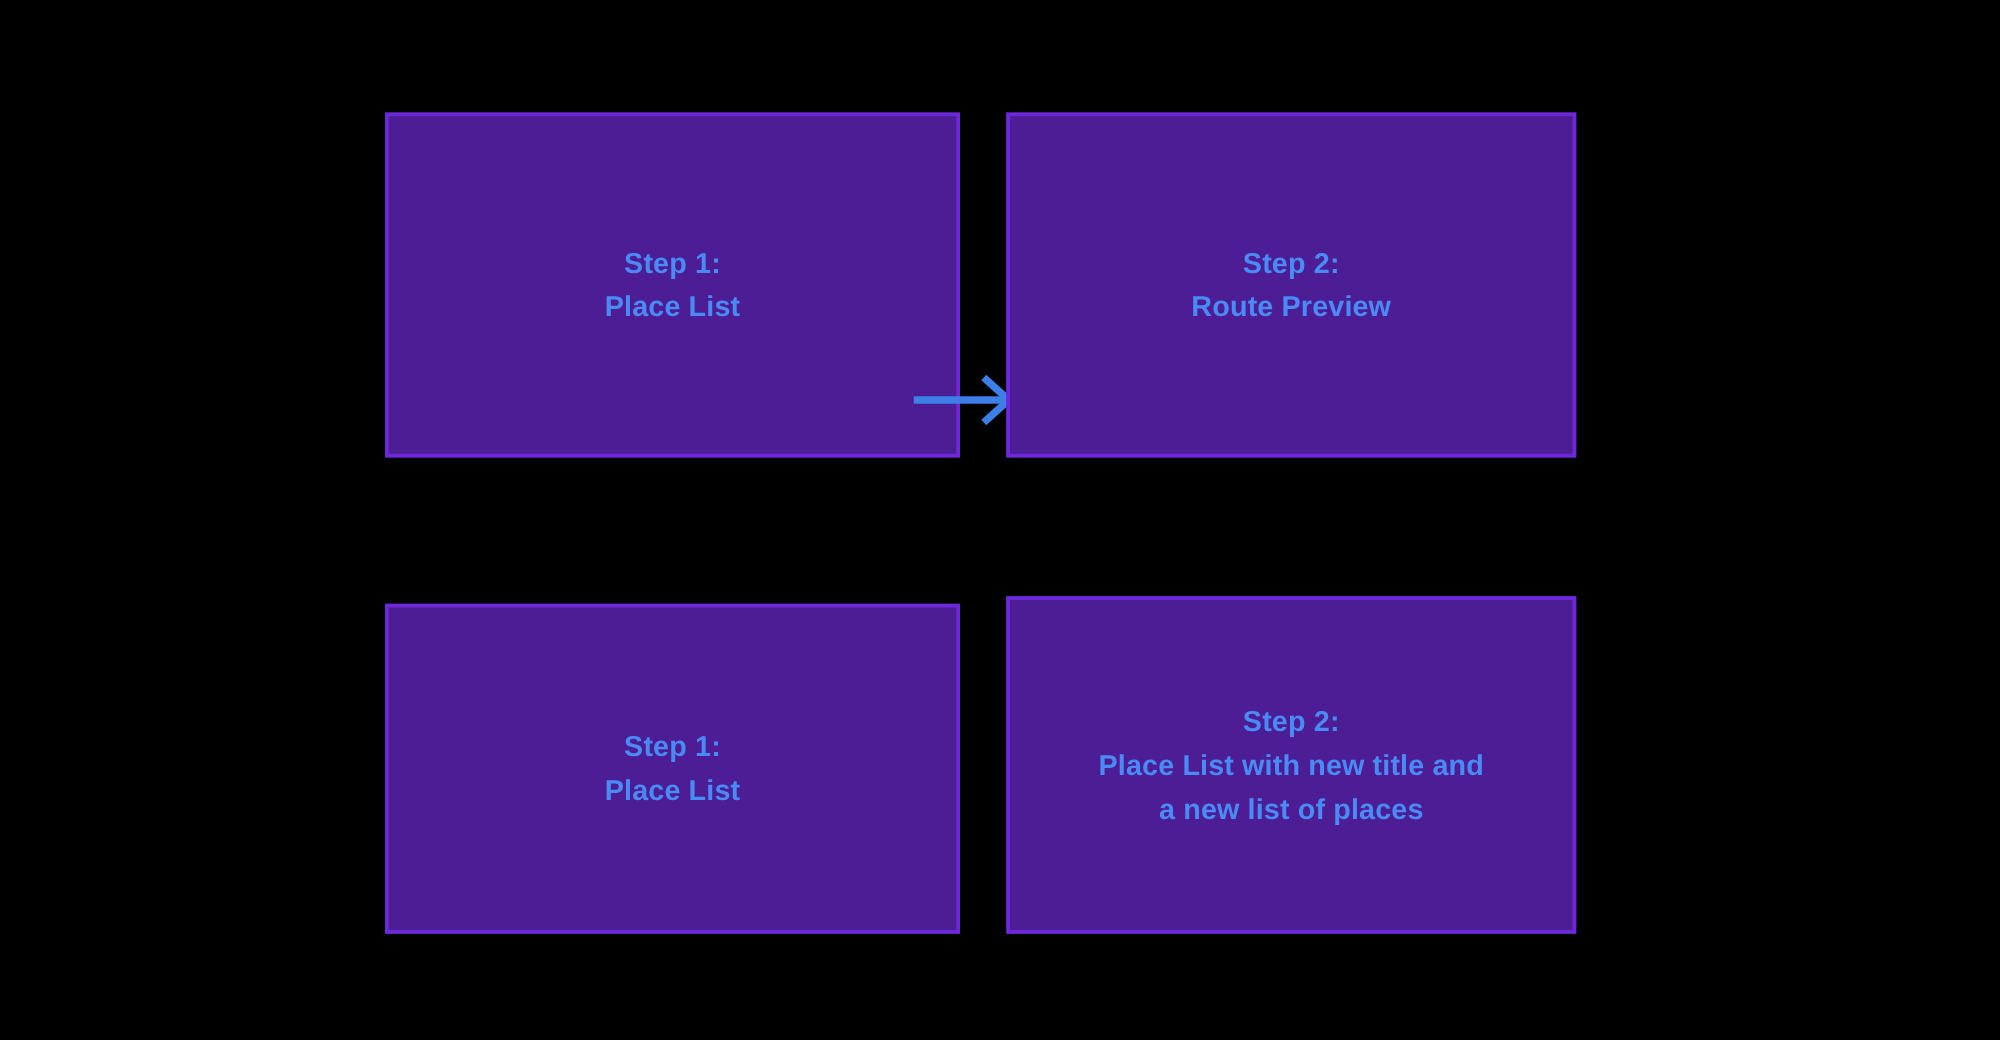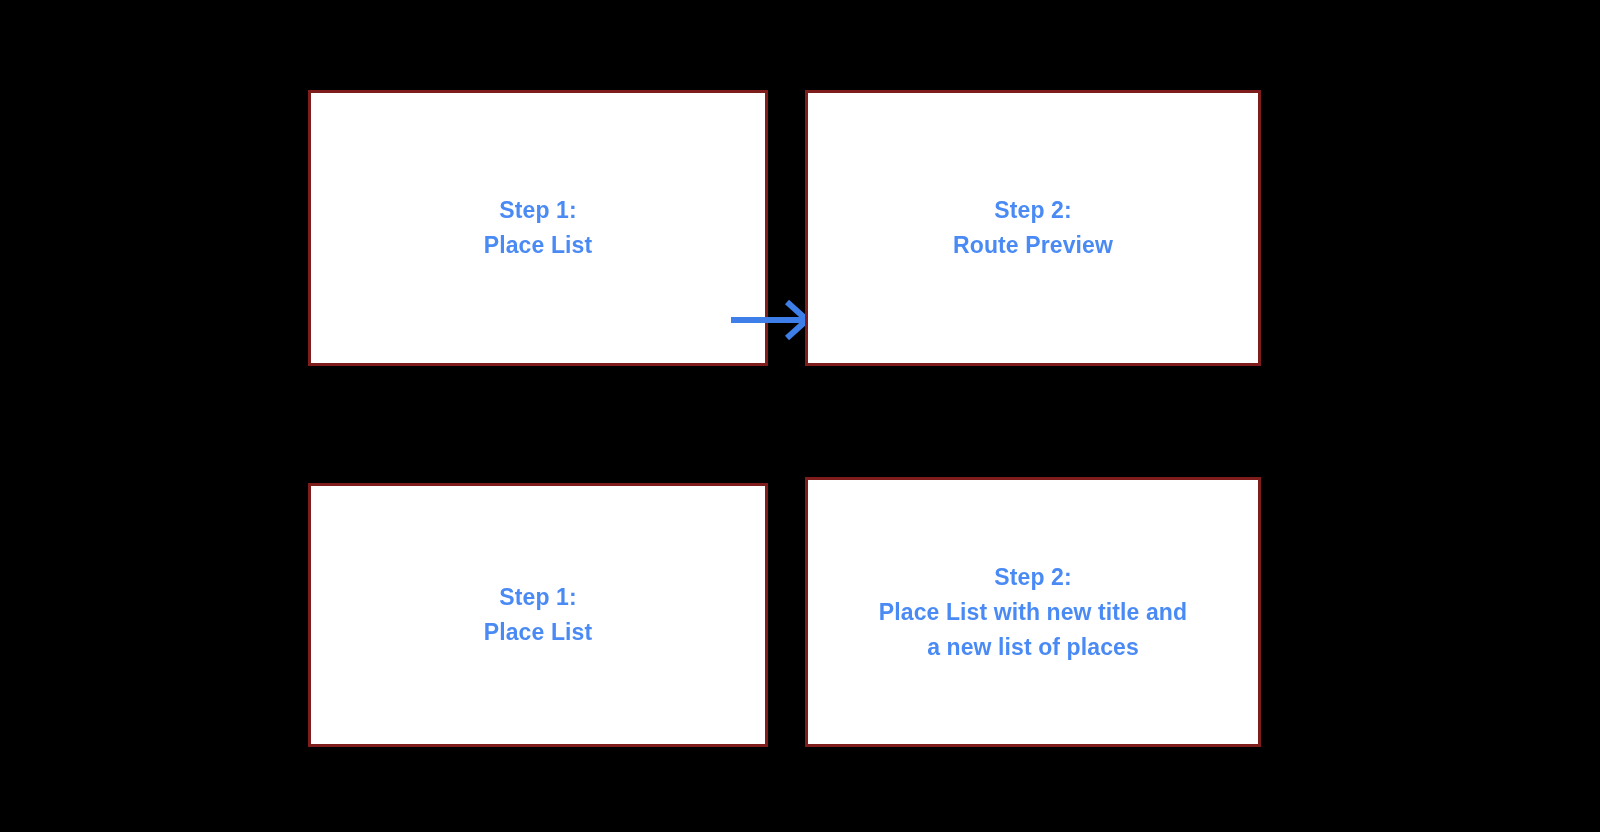--- a/index.html
+++ b/index.html
@@ -28,22 +28,22 @@
     left: 0;
     width: 1600px;
   }
   #row-0 { top: 90px;  height: 276px; }
   #row-1 { top: 477px; height: 270px; }
 
   
   .step-box {
     position: absolute;
     box-sizing: border-box;
-    border: 3px solid #7f1d1d;
-    background: #ffffff;
+    border: 3px solid #6d28d9;
+    background: #4c1d95;
     display: flex;
     align-items: center;
     justify-content: center;
     text-align: center;
   }
 
   #row-0 .box-a { left: 308px; top: 0px;  width: 460px; height: 276px; }
   #row-0 .box-b { left: 805px; top: 0px;  width: 456px; height: 276px; }
 
   #row-1 .box-a { left: 308px; top: 6px;  width: 460px; height: 264px; }

